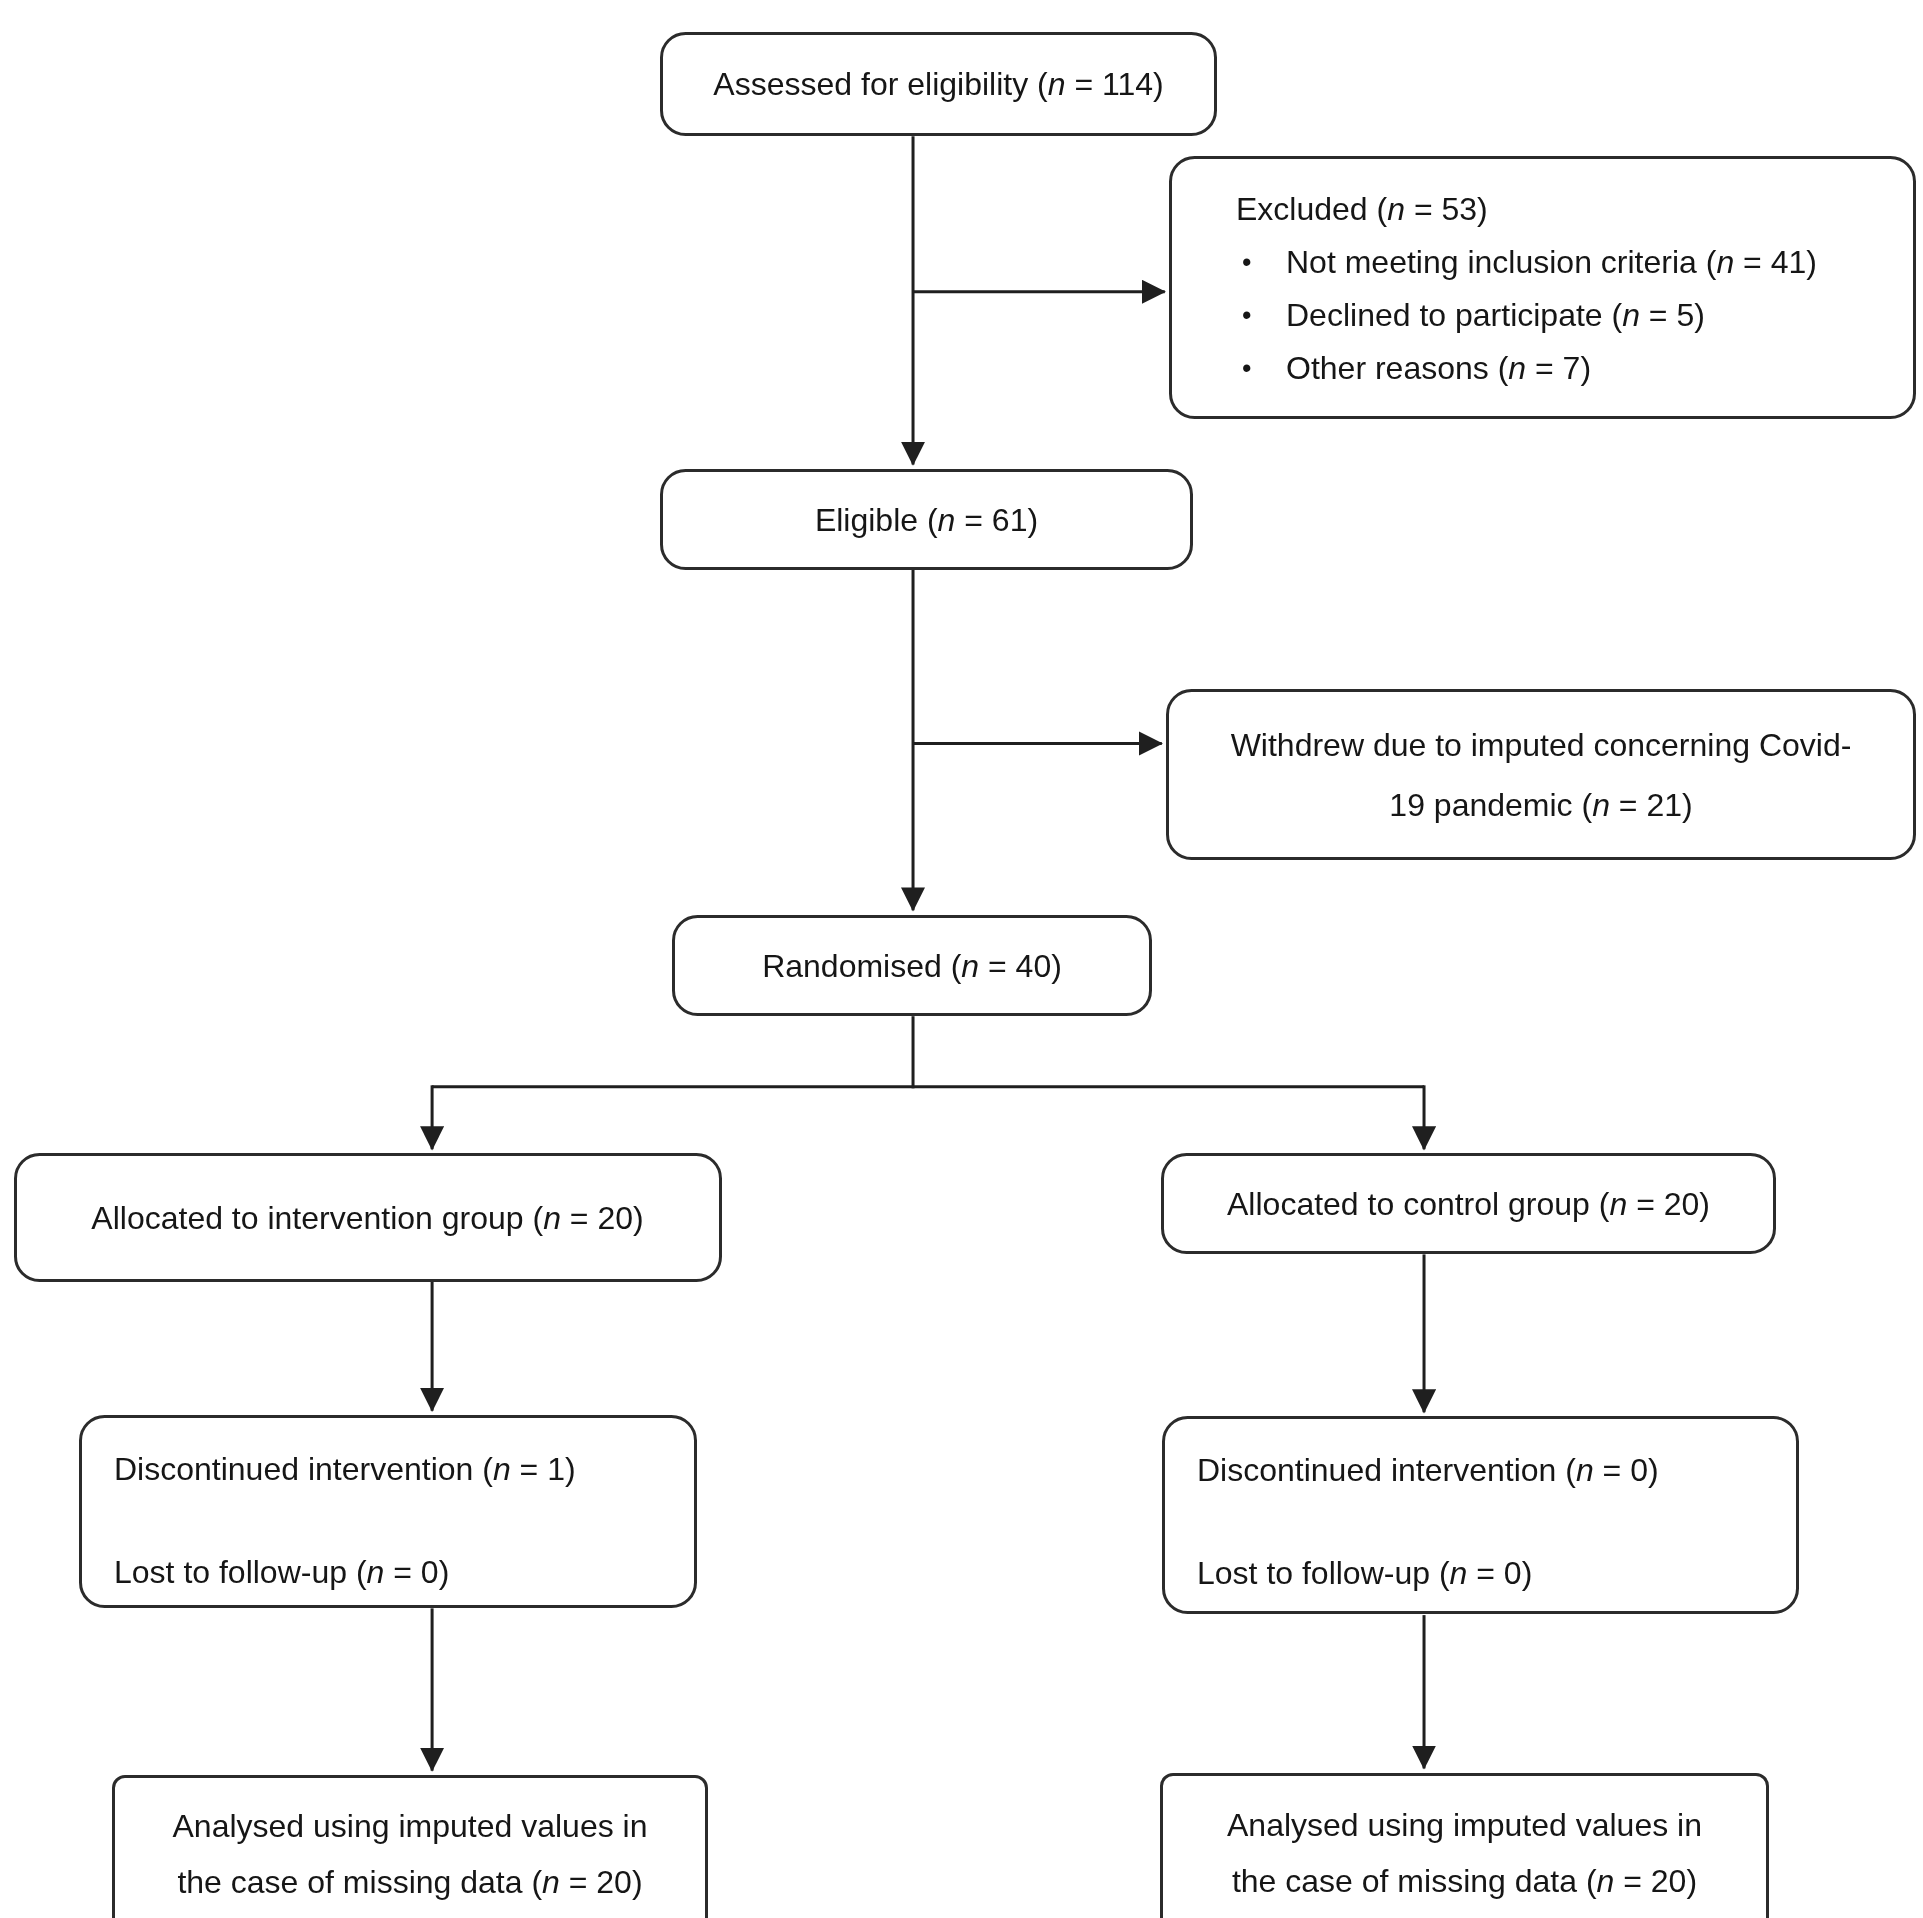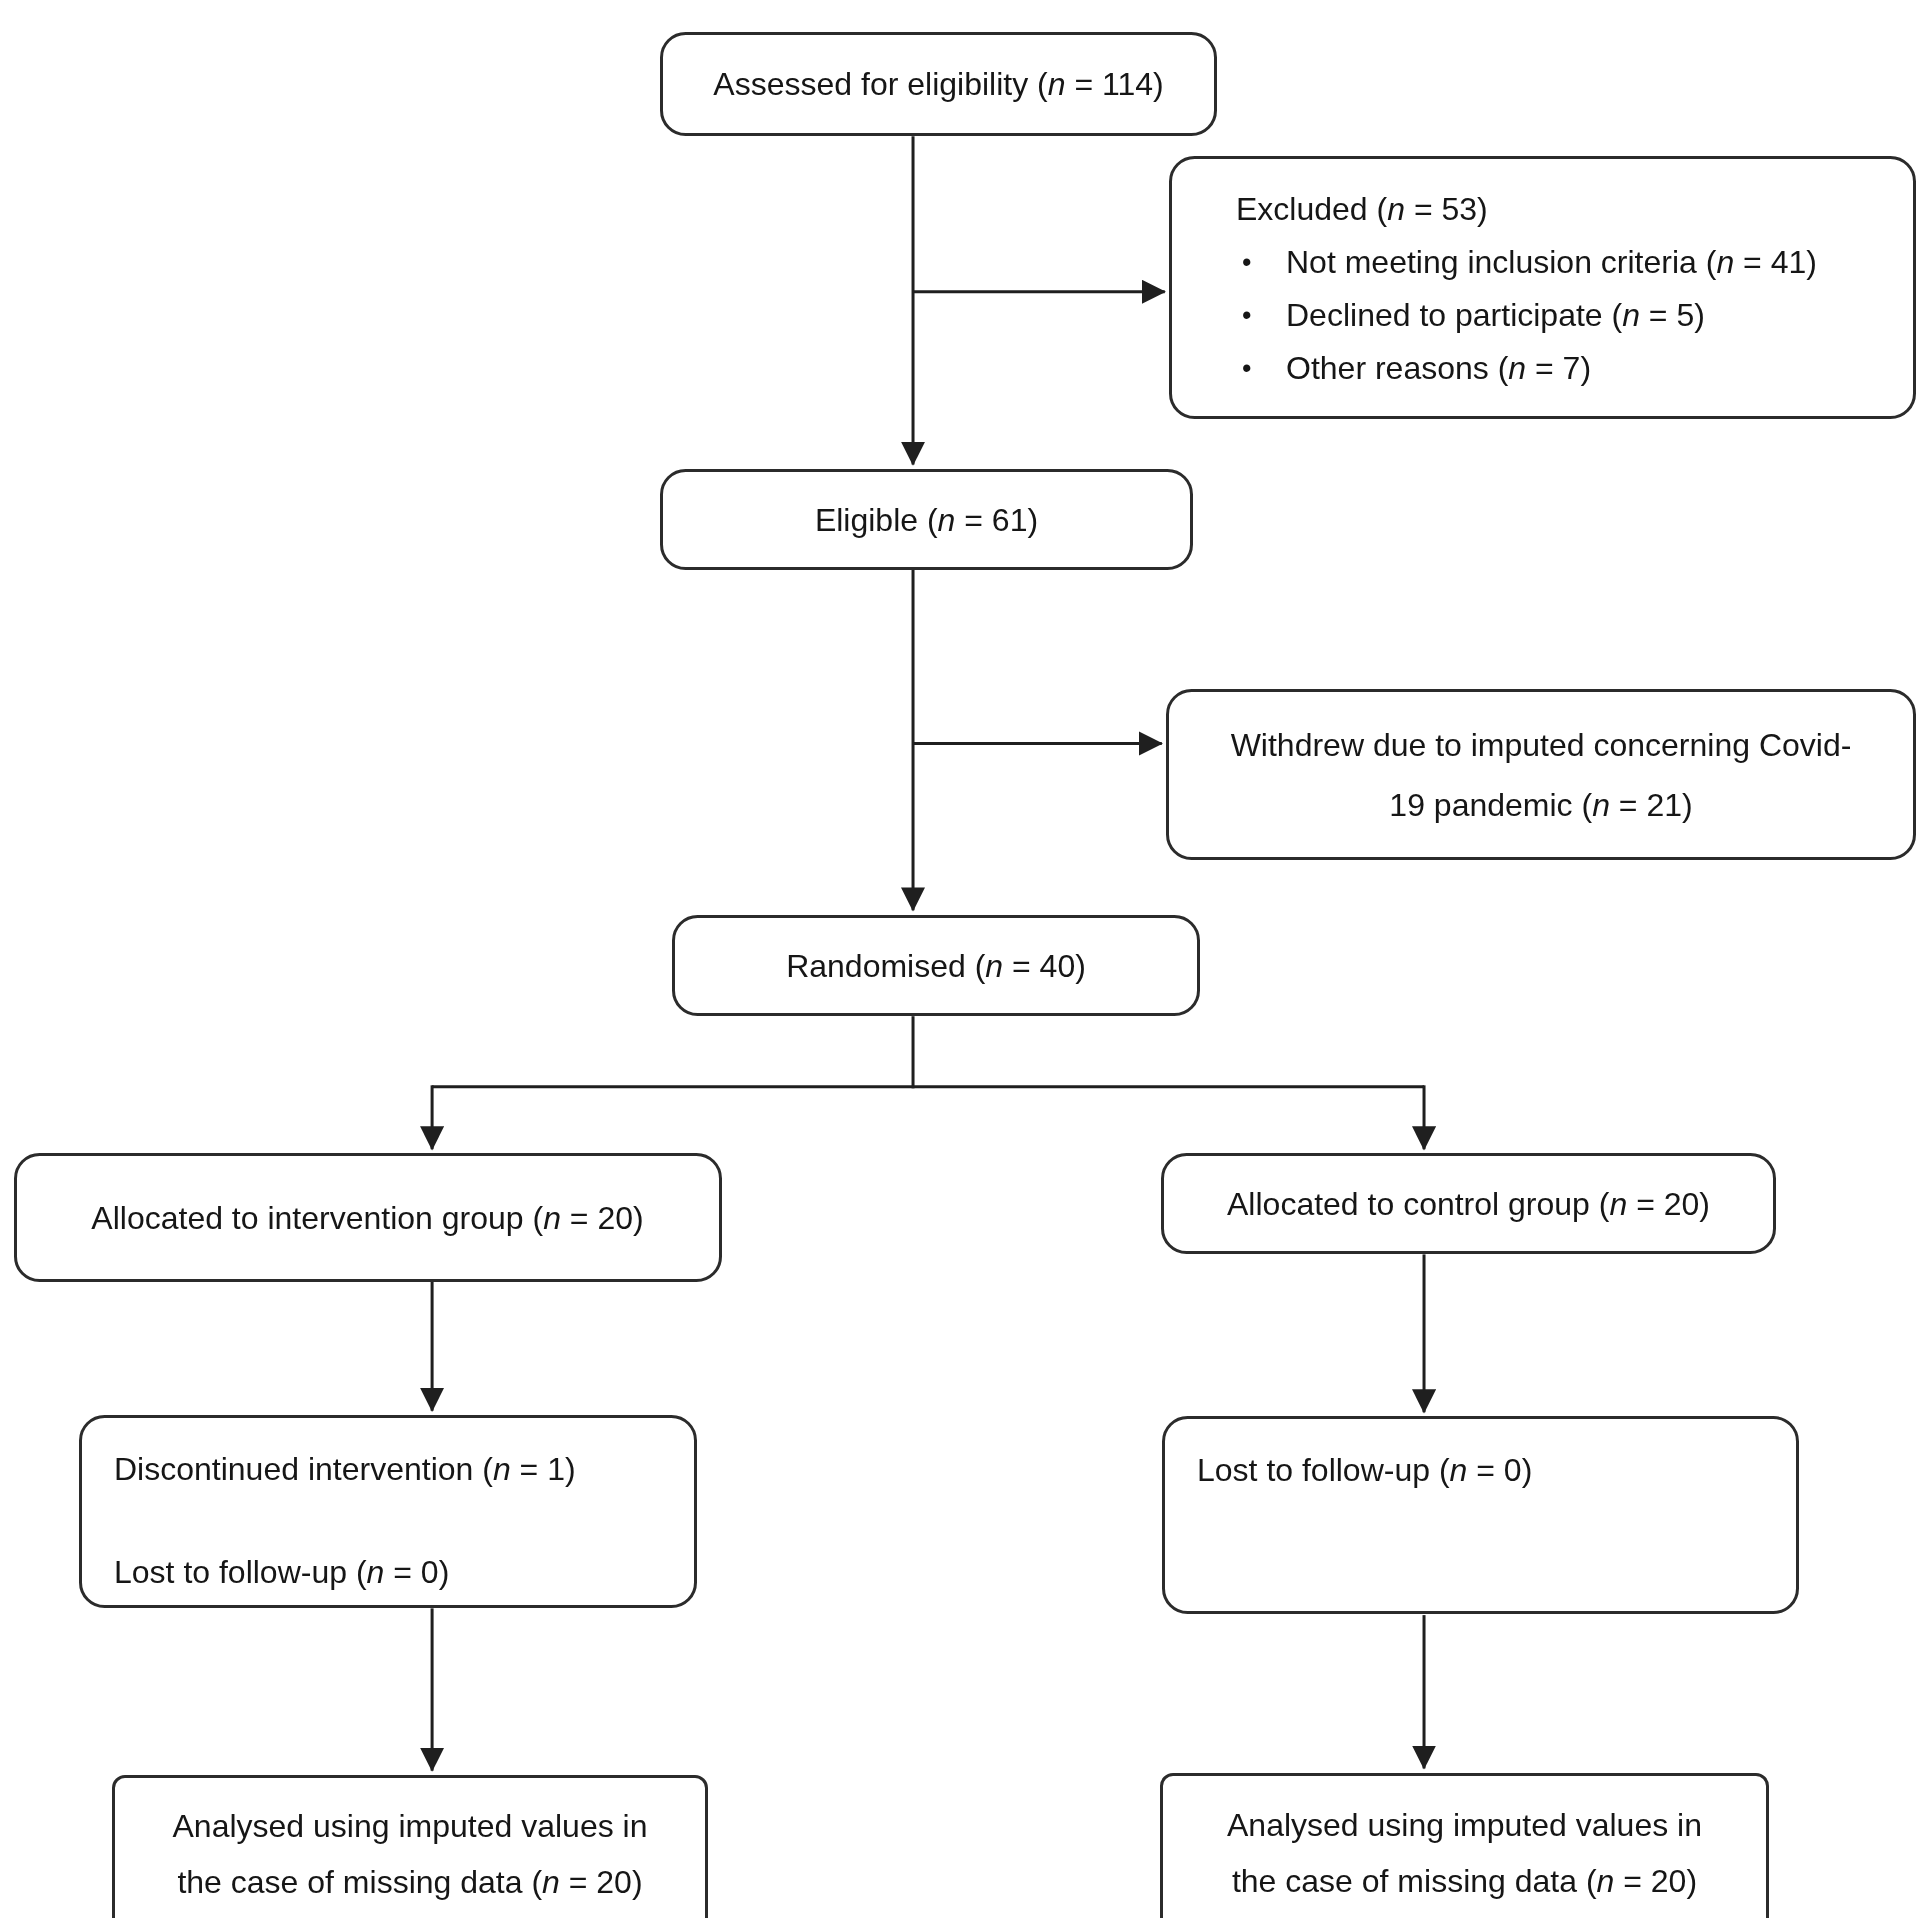--- a/index.html
+++ b/index.html
@@ -130,38 +130,39 @@
 
   <div class="box center" style="left:660px; top:445px; width:533px; height:101px;">
     <span>Eligible (<i>n</i> = 61)</span>
   </div>
 
   <div class="box two-line-center withdrew-box" style="left:1166px; top:665px; width:750px; height:171px;">
     <div>Withdrew due to imputed concerning Covid-</div>
     <div>19 pandemic (<i>n</i> = 21)</div>
   </div>
 
-  <div class="box center" style="left:672px; top:891px; width:528px; height:101px;">
+  <div class="box center" style="left:672px; top:891px; width:480px; height:101px;">
     <span>Randomised (<i>n</i> = 40)</span>
   </div>
 
   <div class="box center" style="left:13.5px; top:1129px; width:708px; height:129px;">
     <span>Allocated to intervention group (<i>n</i> = 20)</span>
   </div>
 
   <div class="box center" style="left:1161px; top:1129px; width:615px; height:101px;">
     <span>Allocated to control group (<i>n</i> = 20)</span>
   </div>
 
   <div class="box disc-box" style="left:79px; top:1391px; width:618px; height:193px;">
     <div>Discontinued intervention (<i>n</i> = 1)</div>
     <div>Lost to follow-up (<i>n</i> = 0)</div>
   </div>
 
   <div class="box disc-box" style="left:1162px; top:1392px; width:637px; height:198px;">
+    <div>Discontinued intervention (<i>n</i> = 0)</div>
     <div>Lost to follow-up (<i>n</i> = 0)</div>
   </div>
 
   <div class="box two-line-center analysed-box" style="left:112px; top:1751px; width:596px; height:158px;">
     <div>Analysed using imputed values in</div>
     <div>the case of missing data (<i>n</i> = 20)</div>
   </div>
 
   <div class="box two-line-center analysed-box" style="left:1160px; top:1749px; width:609px; height:159px;">
     <div>Analysed using imputed values in</div>

